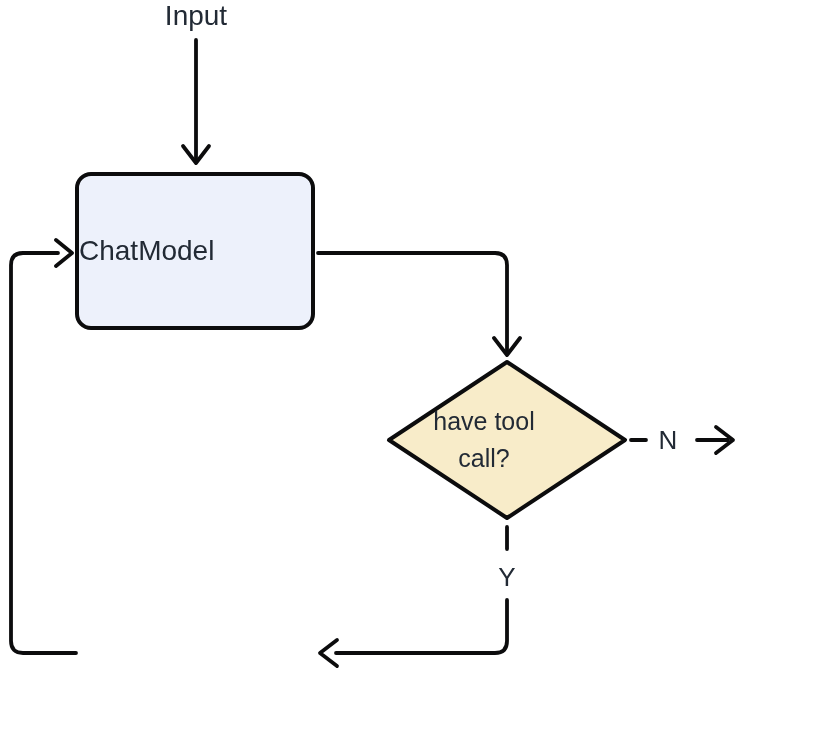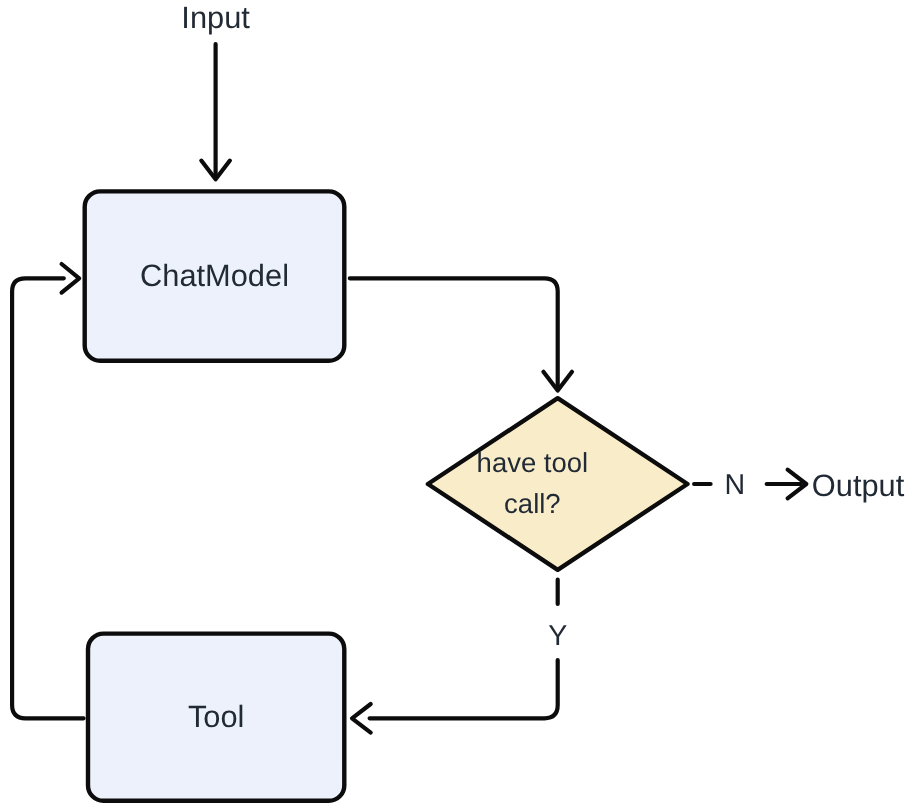--- a/index.html
+++ b/index.html
@@ -28,21 +28,21 @@
     width:840px;
     height:736px;
   }
   .node{
     position:absolute;
     background:var(--node-fill);
     border:4px solid var(--stroke);
     border-radius:16px;
     display:flex;
     align-items:center;
-    justify-content:center;
+    justify-content:flex-start;
     font-size:28px;
     color:var(--text);
   }
   .node-chatmodel{left:75px;top:172px;width:240px;height:158px;}
   .node-tool{left:78px;top:574px;width:237px;height:156px;}
   .decision-label{
     position:absolute;
     left:384px;top:362px;width:200px;height:156px;
     display:flex;align-items:center;justify-content:center;
     text-align:center;
@@ -100,21 +100,17 @@
   <div class="node node-chatmodel">
     <span>ChatModel</span>
   </div>
 
   <div class="decision-label">
     <span class="wrap">have tool call?</span>
   </div>
 
   <div class="branch-label label-n">N</div>
 
-  <div class="terminal-label label-output">Output</div>
 
   <div class="branch-label label-y">Y</div>
 
-  <div class="node node-tool">
-    <span>Tool</span>
-  </div>
 
 </div>
 
 </body></html>

